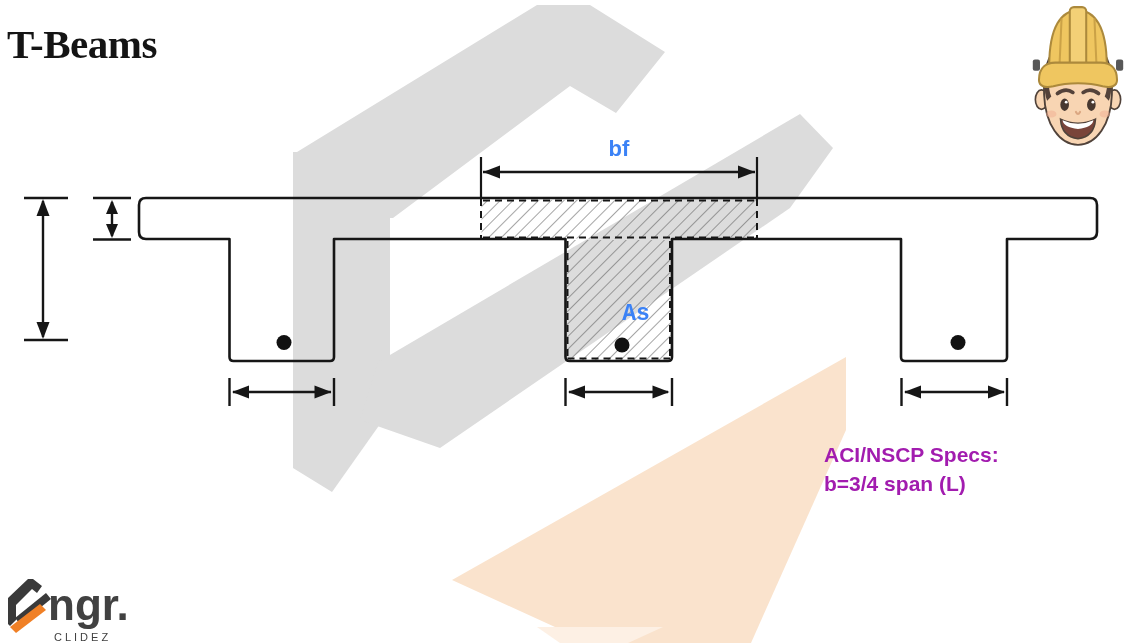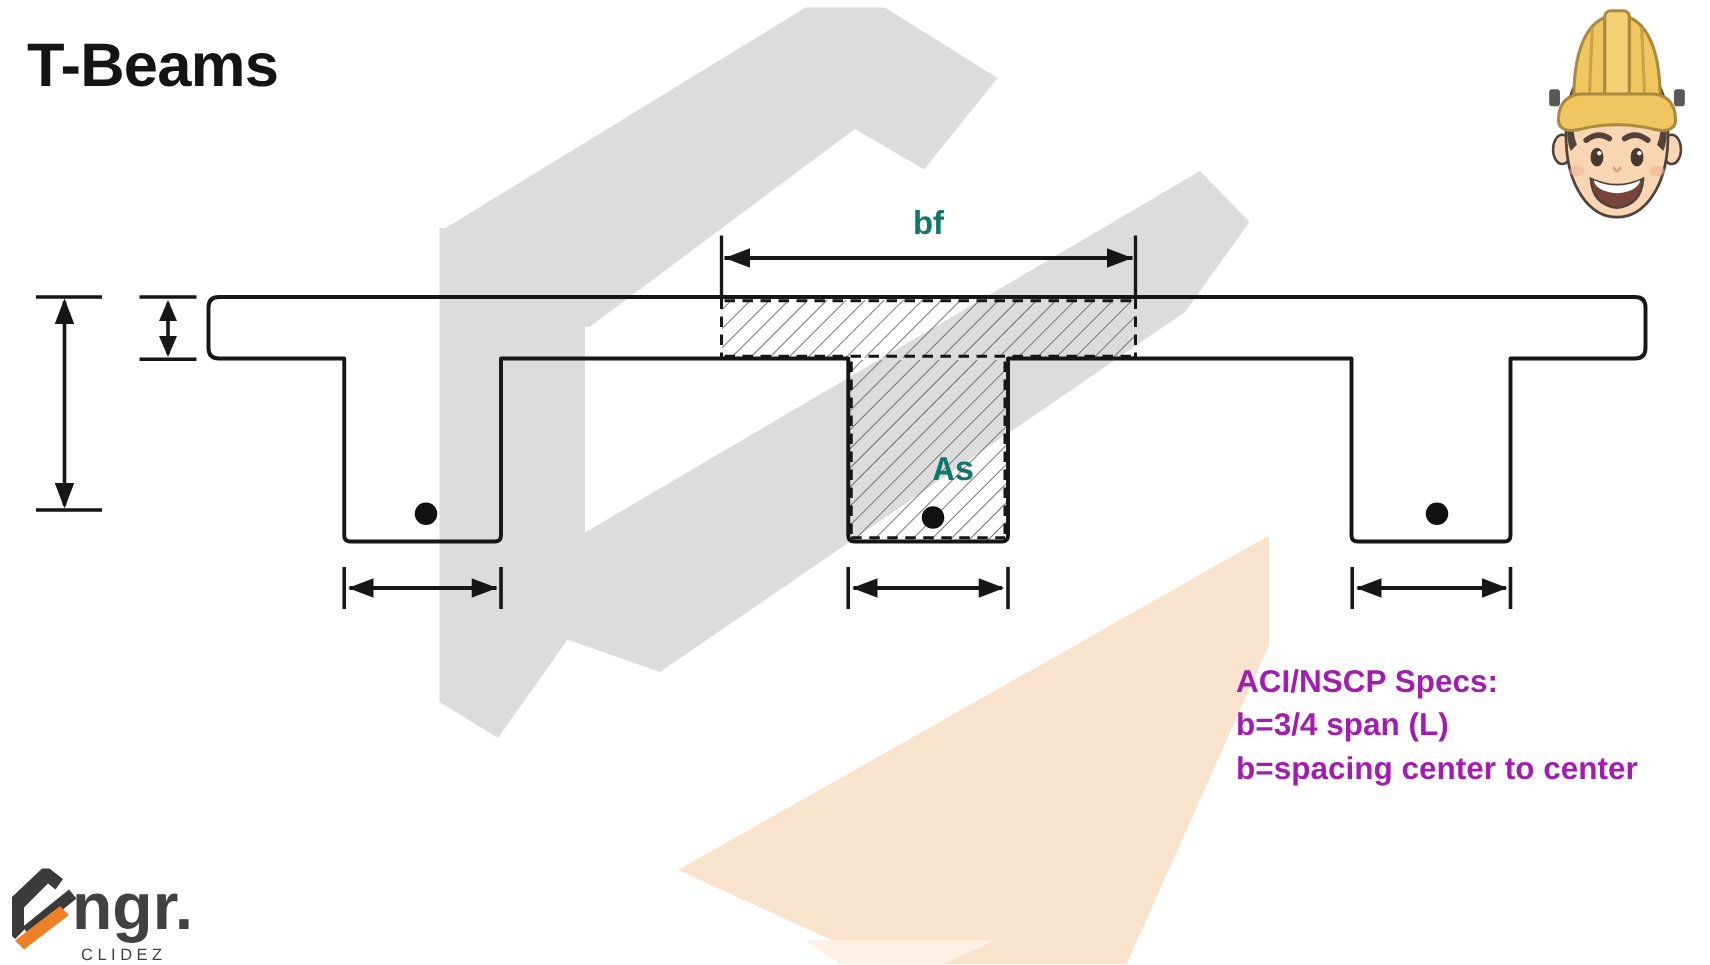--- a/index.html
+++ b/index.html
@@ -5,25 +5,26 @@
   html,body{margin:0;padding:0;}
   body{
     width:1140px;height:643px;position:relative;overflow:hidden;
     background:#ffffff;
     font-family:"Liberation Sans", sans-serif;
   }
   .abs{position:absolute;}
   #bg-art{left:0;top:0;width:1140px;height:643px;}
   #diagram-art{left:0;top:0;width:1140px;height:643px;}
   #page-title{
-    left:18px;top:20px;font-size:41px;font-weight:700;color:#141414;
+    left:7px;top:20px;font-size:41px;font-weight:700;color:#141414;
     letter-spacing:-0.5px;
+    font-family:Liberation Serif, serif;
   }
   #avatar{right:14px;top:2px;width:96px;height:150px;}
-  .dim-label{font-weight:700;color:#0f766e;text-align:center;}
+  .dim-label{font-weight:700;color:#3b82f6;text-align:center;}
   #bf-label{left:481px;top:136px;width:276px;font-size:22px;}
   #as-label{left:584px;top:301px;width:104px;font-size:23px;font-family:Liberation Mono, monospace;}
   #specs{
     left:824px;top:440px;width:300px;
     font-size:21px;font-weight:700;color:#a21caf;line-height:29px;
   }
   #logo{left:6px;top:572px;width:220px;height:71px;}
   #logo-mark{position:absolute;left:0;top:4px;width:46px;height:58px;}
   #logo-brand{position:absolute;left:42px;top:-8px;font-size:44px;font-weight:600;color:#414141;margin-top:16px;}
   #logo-subtext{position:absolute;left:48px;top:59px;font-size:11px;font-weight:400;
@@ -109,21 +110,20 @@
   </g>
 </svg>
 
 <div id="page-title" class="abs">T-Beams</div>
 <div id="bf-label" class="abs dim-label">bf</div>
 <div id="as-label" class="abs dim-label">As</div>
 
 <div id="specs" class="abs">
   <div>ACI/NSCP Specs:</div>
   <div>b=3/4 span (L)</div>
-  <div>b=spacing center to center</div>
 </div>
 
 <svg id="avatar" class="abs" viewBox="0 0 92 146" xmlns="http://www.w3.org/2000/svg" aria-hidden="true">
   <g opacity="0.92">
     <ellipse cx="10.5" cy="95" rx="6" ry="9.5" fill="#f8d2ad" stroke="#42332a" stroke-width="1.6"></ellipse>
     <ellipse cx="81.5" cy="95" rx="6" ry="9.5" fill="#f8d2ad" stroke="#42332a" stroke-width="1.6"></ellipse>
     <path d="M46,38 C72,38 80,58 79,90 C78,119 64,139 46,139 C28,139 14,119 13,90 C12,58 20,38 46,38 Z" fill="#f8d2ad" stroke="#42332a" stroke-width="1.8"></path>
     <path d="M14,80 Q17,52 46,50 Q75,52 78,80 Q71,62 46,61 Q21,62 14,80 Z" fill="#46332a"></path>
     <path d="M14,78 Q13,90 16,96 L20,92 Q17,85 18,76 Z" fill="#46332a"></path>
     <path d="M78,78 Q79,90 76,96 L72,92 Q75,85 74,76 Z" fill="#46332a"></path>

